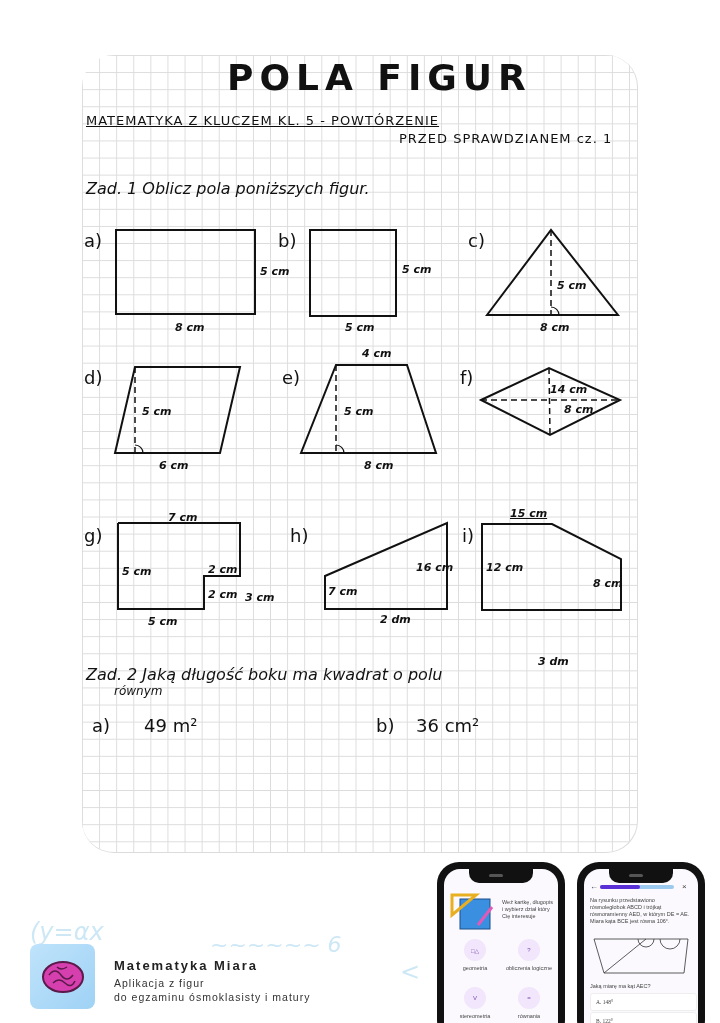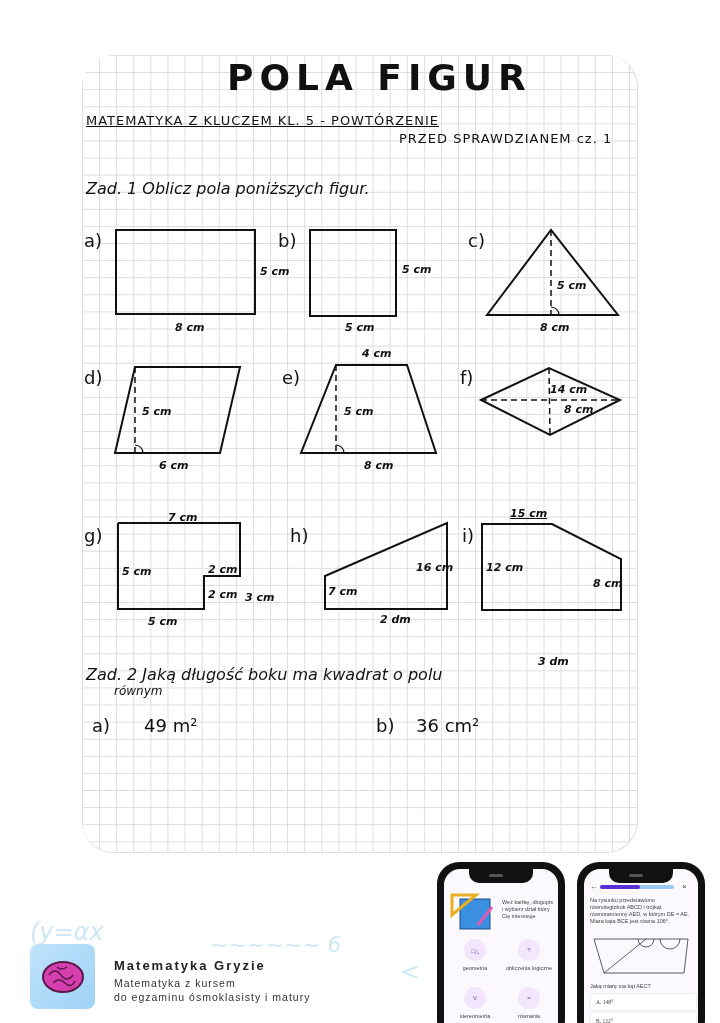--- a/index.html
+++ b/index.html
@@ -128,23 +128,23 @@
   <span class="doodle" style="left:210px; top:62px; font-size:22px;">~~~~~~ 6</span>
   <span class="doodle" style="left:400px; top:88px;">&lt;</span>
 </div>
 
 <div class="logo-box">
   <svg width="44" height="36" viewBox="0 0 44 36">
     <ellipse cx="22" cy="18" rx="20" ry="15" fill="#d63fae" stroke="#5a1a4a" stroke-width="2"></ellipse>
     <path d="M8,16 q6,-8 12,0 q6,8 12,0 M12,24 q6,-6 12,0 q6,6 10,-2 M16,8 q4,4 10,0" fill="none" stroke="#5a1a4a" stroke-width="1.5"></path>
   </svg>
 </div>
-<div class="brand-title">Matematyka Gryzie</div>
+<div class="brand-title">Matematyka Miara</div>
 <div class="brand-sub">
-  <div>Matematyka z kursem</div>
+  <div>Aplikacja z figur</div>
   <div>do egzaminu ósmoklasisty i matury</div>
 </div>
 
 <div class="phone" style="left:437px; top:862px;">
   <div class="screen">
     <div class="notch"></div>
     <svg style="position:absolute; left:6px; top:22px;" width="46" height="40">
       <rect x="10" y="8" width="30" height="30" fill="#3b8fe0" stroke="#1d4f8a"></rect>
       <polygon points="2,4 26,4 2,24" fill="none" stroke="#e8b020" stroke-width="3"></polygon>
       <line x1="28" y1="34" x2="42" y2="16" stroke="#e05ab8" stroke-width="3"></line>

